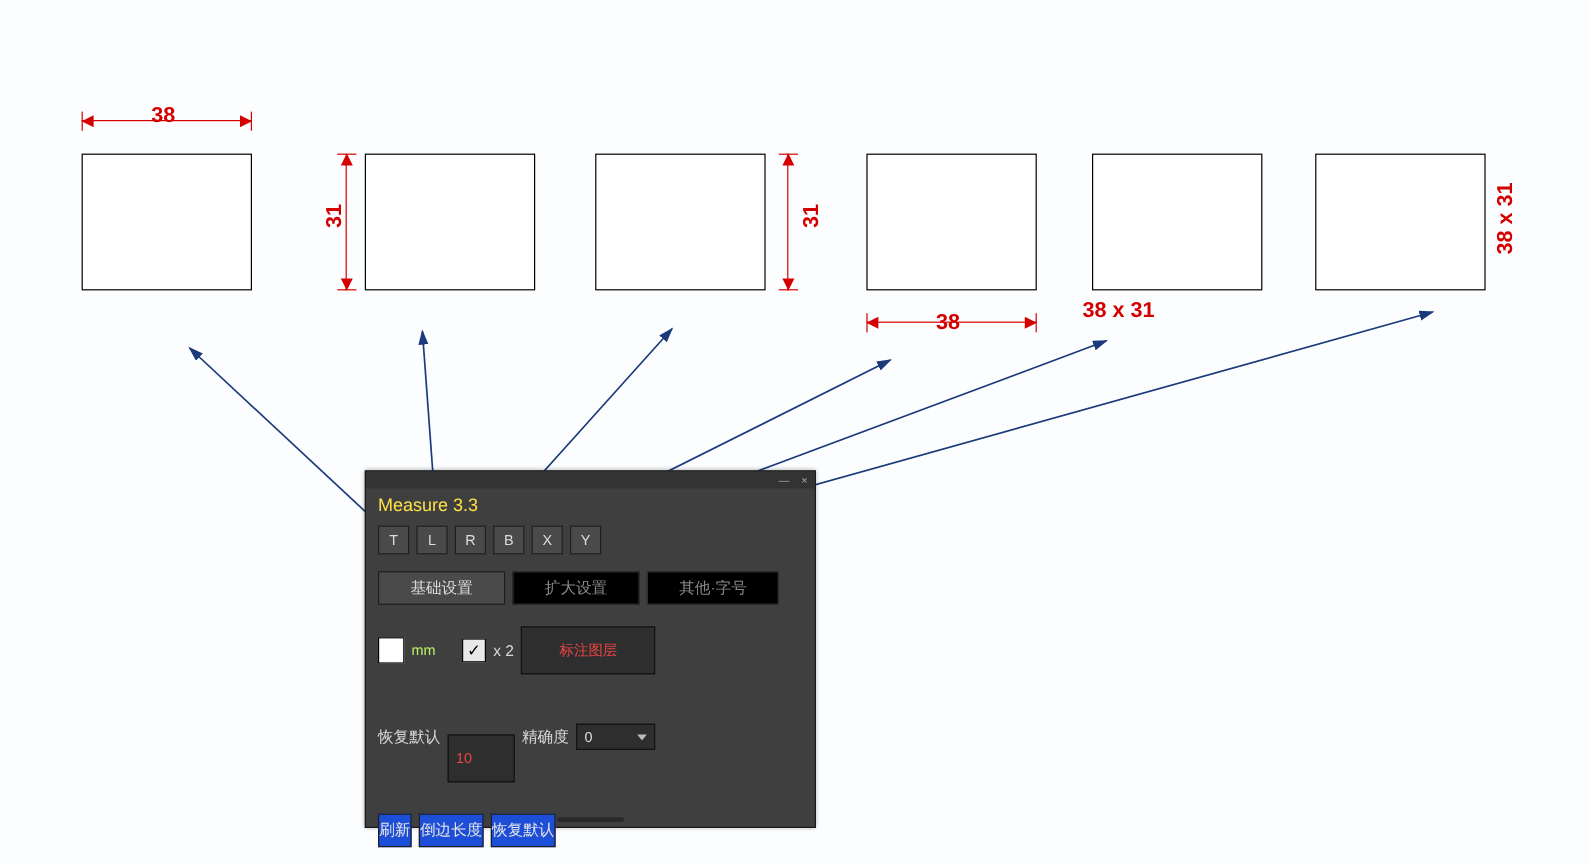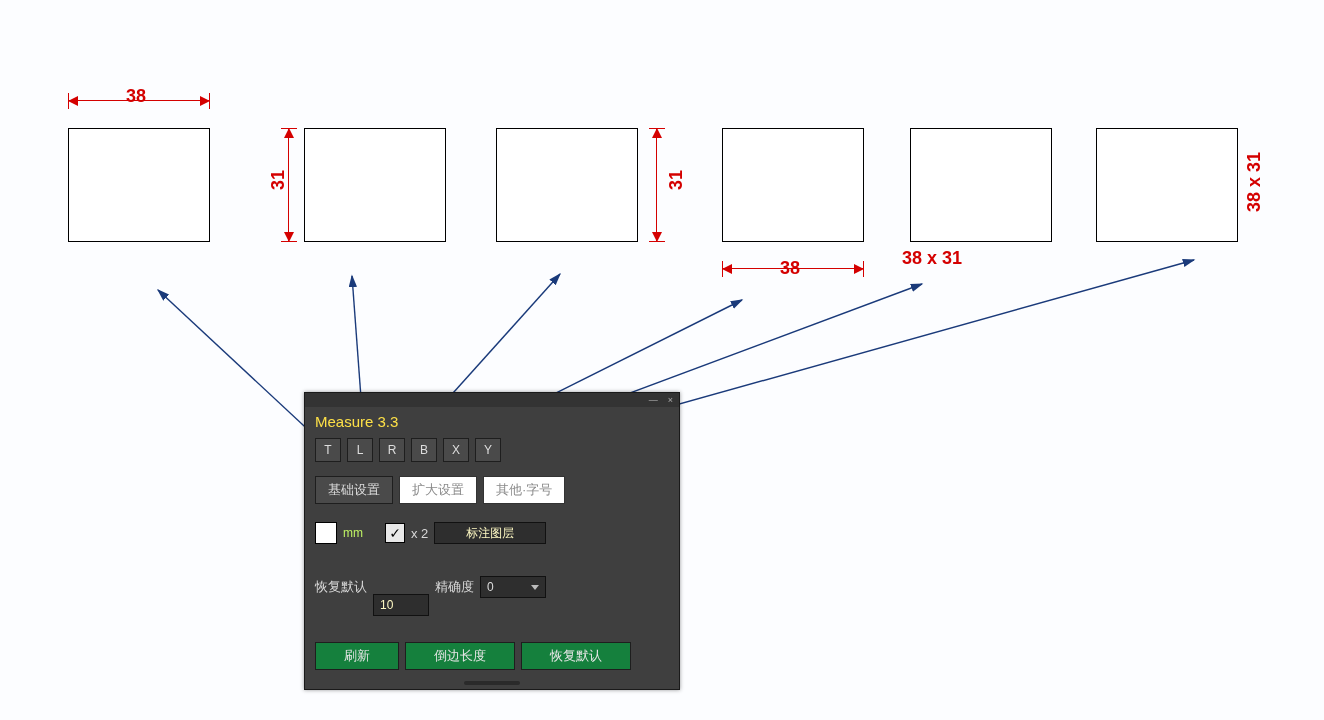--- a/index.html
+++ b/index.html
@@ -138,30 +138,30 @@
     background: #4a4a4a;
     border: 1px solid #1e1e1e;
     color: #ddd;
     font-size: 12px;
     display: flex;
     align-items: center;
     justify-content: center;
     box-sizing: border-box;
   }
   .tab {
-    padding: 4px 12px;
+    padding: 4px 26px;
     background: #4a4a4a;
     border: 1px solid #1e1e1e;
     color: #ddd;
     font-size: 13px;
     box-sizing: border-box;
     text-align: right;
   }
   .tab.inactive {
-    background: #ffffff;
+    background: #000000;
     border-color: #333;
     color: #8a8a8a;
   }
   .swatch {
     width: 22px;
     height: 22px;
     background: #fff;
     border: 1px solid #000;
     box-sizing: border-box;
   }
@@ -179,24 +179,24 @@
     align-items: center;
     justify-content: center;
     font-size: 14px;
     box-sizing: border-box;
   }
   .lbl {
     font-size: 13px;
     color: #d8d8d8;
   }
   .txt {
-    height: 22px;
+    height: 40px;
     background: #2e2e2e;
     border: 1px solid #111;
-    color: #fef9c3;
+    color: #ef4444;
     font-size: 12px;
     padding: 0 6px;
     box-sizing: border-box;
   }
   .txt.w60 { width: 56px; margin-top: 36px; }
   .txt.w110 { width: 112px; }
   .select {
     height: 22px;
     width: 66px;
     background: #2e2e2e;
@@ -209,22 +209,22 @@
     align-items: center;
     justify-content: space-between;
   }
   .select .tri {
     width: 0; height: 0;
     border-left: 4px solid transparent;
     border-right: 4px solid transparent;
     border-top: 5px solid #bbb;
   }
   .btn {
-    padding: 4px 28px;
-    background: #15803d;
+    padding: 4px 0;
+    background: #1d4ed8;
     border: 1px solid #1e1e1e;
     color: #e6e6e6;
     font-size: 13px;
     box-sizing: border-box;
   }
   .panel .grip {
     position: absolute;
     left: 50%;
     bottom: 4px;
     transform: translateX(-50%);

